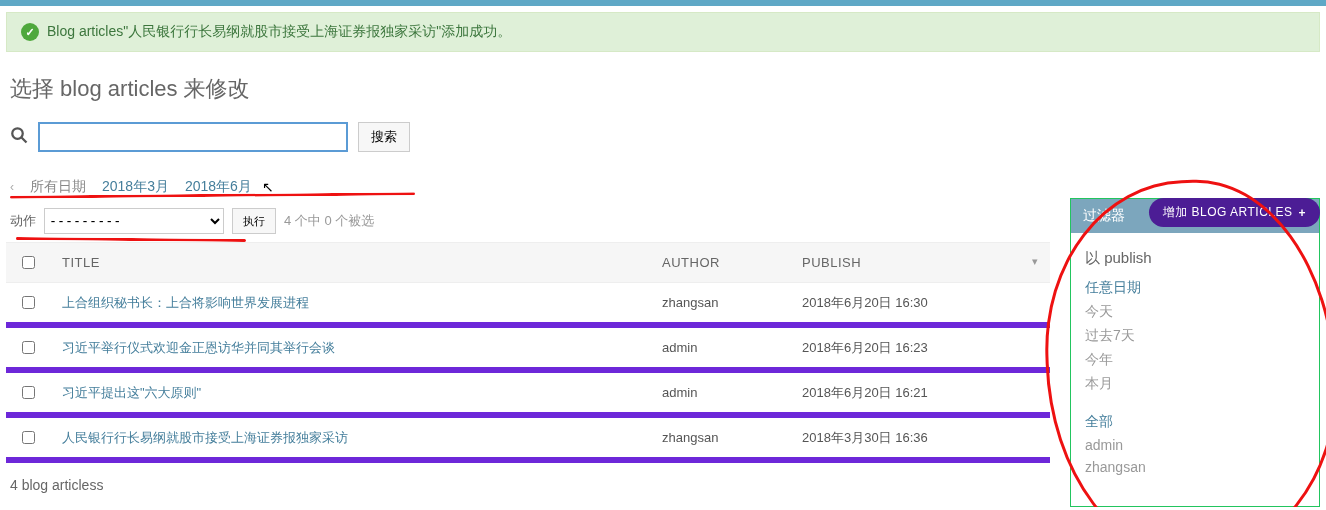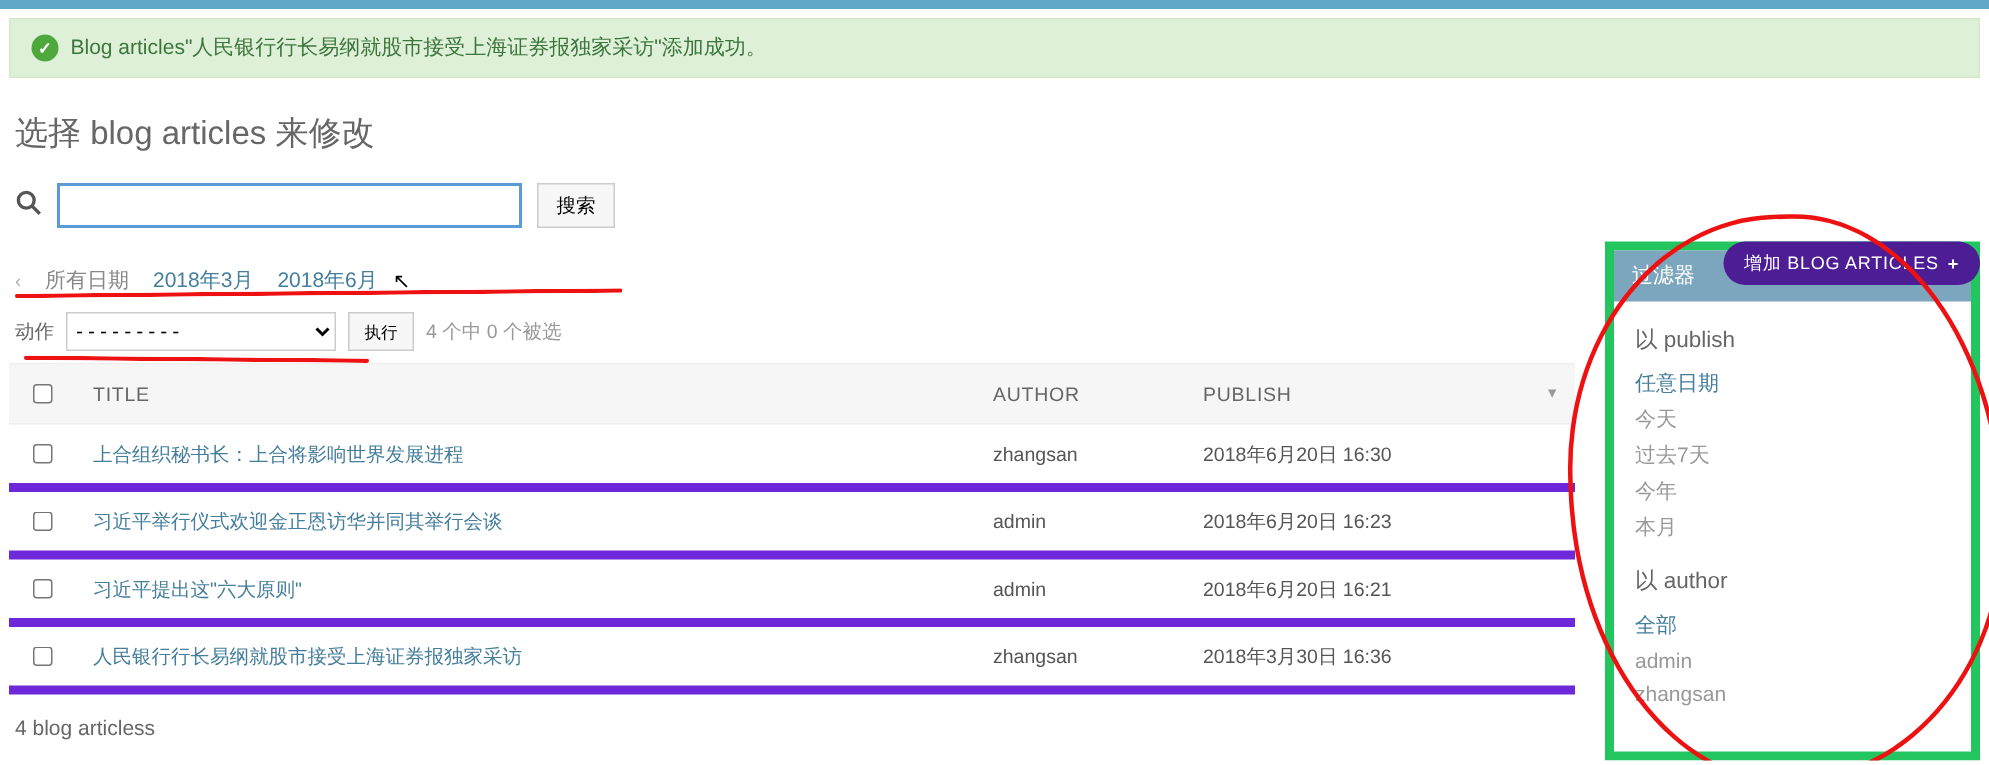--- a/index.html
+++ b/index.html
@@ -167,21 +167,21 @@
   .col-author { width: 140px; }
   .col-publish { width: 260px; }
   .paginator {
     padding: 14px 4px;
     color: #666;
     font-size: 14px;
   }
   
   .filter-panel {
     margin-top: 44px;
-    border: 6px solid #22c55e;
+    border: 1px solid #22c55e;
   }
   .filter-header {
     background: #7ca6bd;
     color: #fff;
     padding: 8px 12px;
     font-size: 14px;
   }
   .filter-body { padding: 10px 14px 14px 14px; }
   .filter-title {
     font-size: 15px;
@@ -318,21 +318,20 @@
         <div class="filter-body">
           <div class="filter-title">以 publish</div>
           <ul class="filter-list" id="filter-publish">
               <li class="active">任意日期</li>
               <li>今天</li>
               <li>过去7天</li>
               <li>今年</li>
               <li>本月</li>
             </ul>
 
-          <div class="filter-title">以 author</div>
           <ul class="filter-list" id="filter-author">
               <li class="active">全部</li>
               <li>admin</li>
               <li>zhangsan</li>
             </ul>
         </div>
       </div>
 
       <span class="annot red-circle"></span>
     </div>

